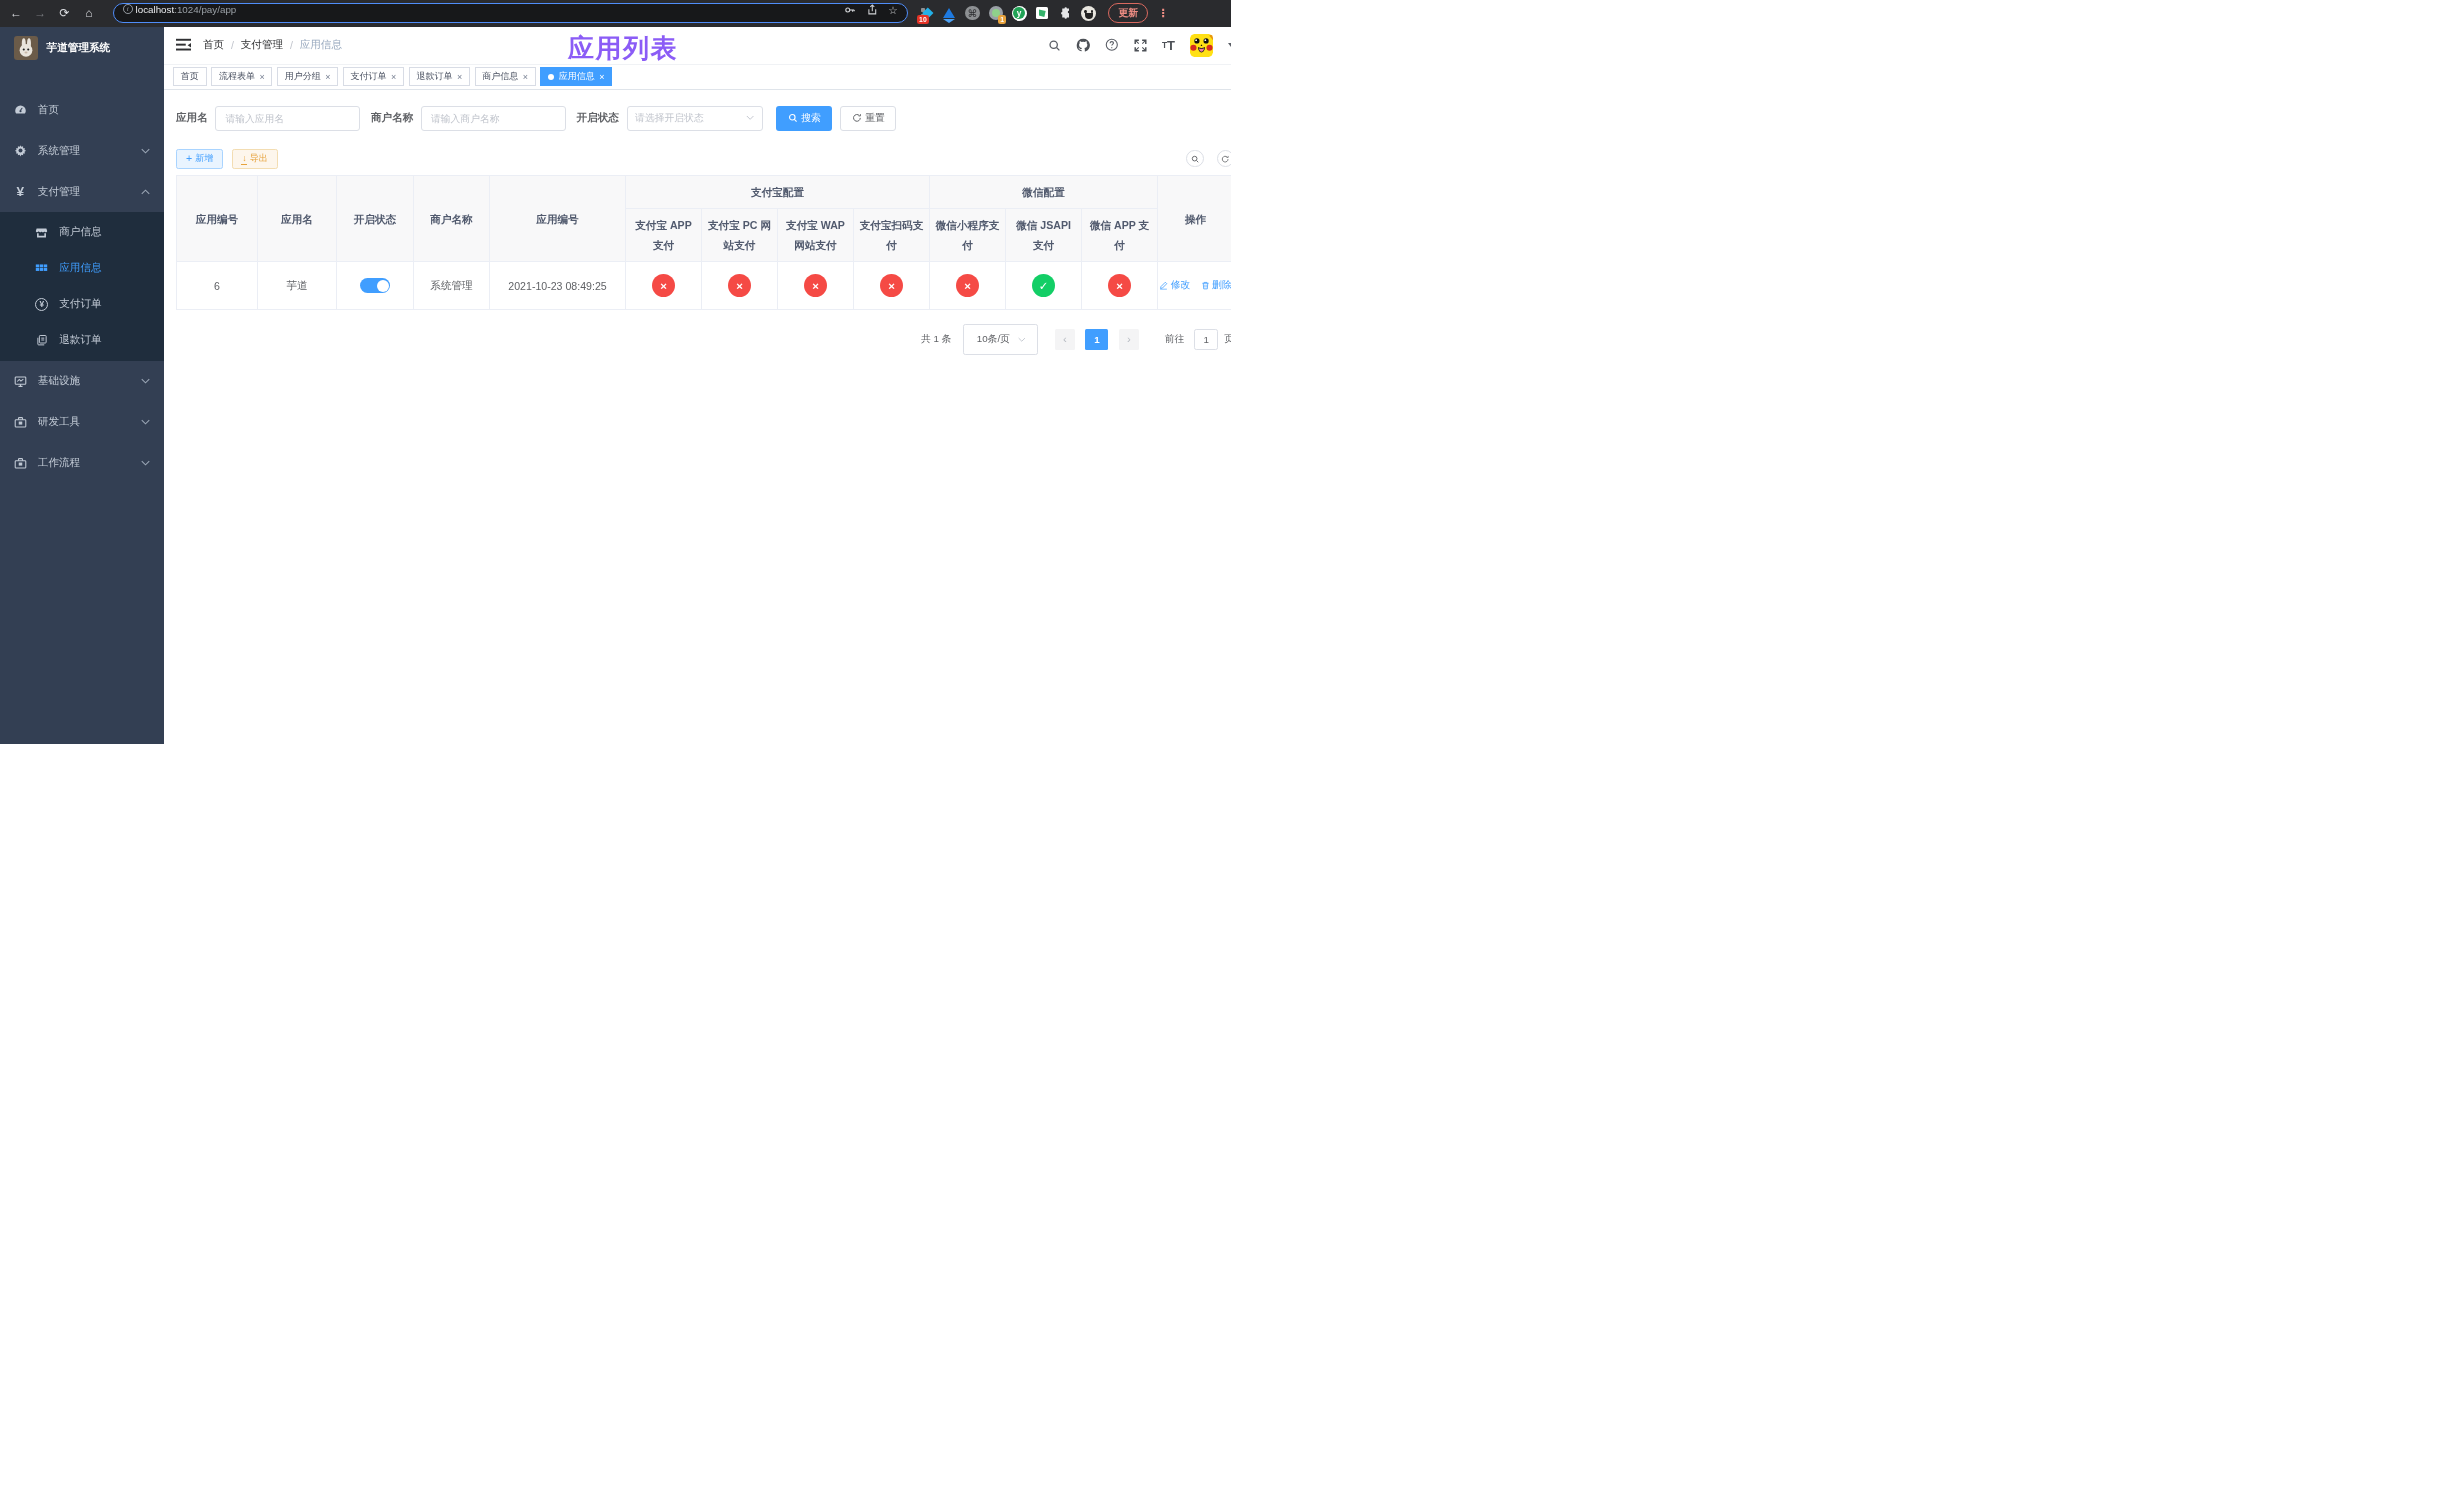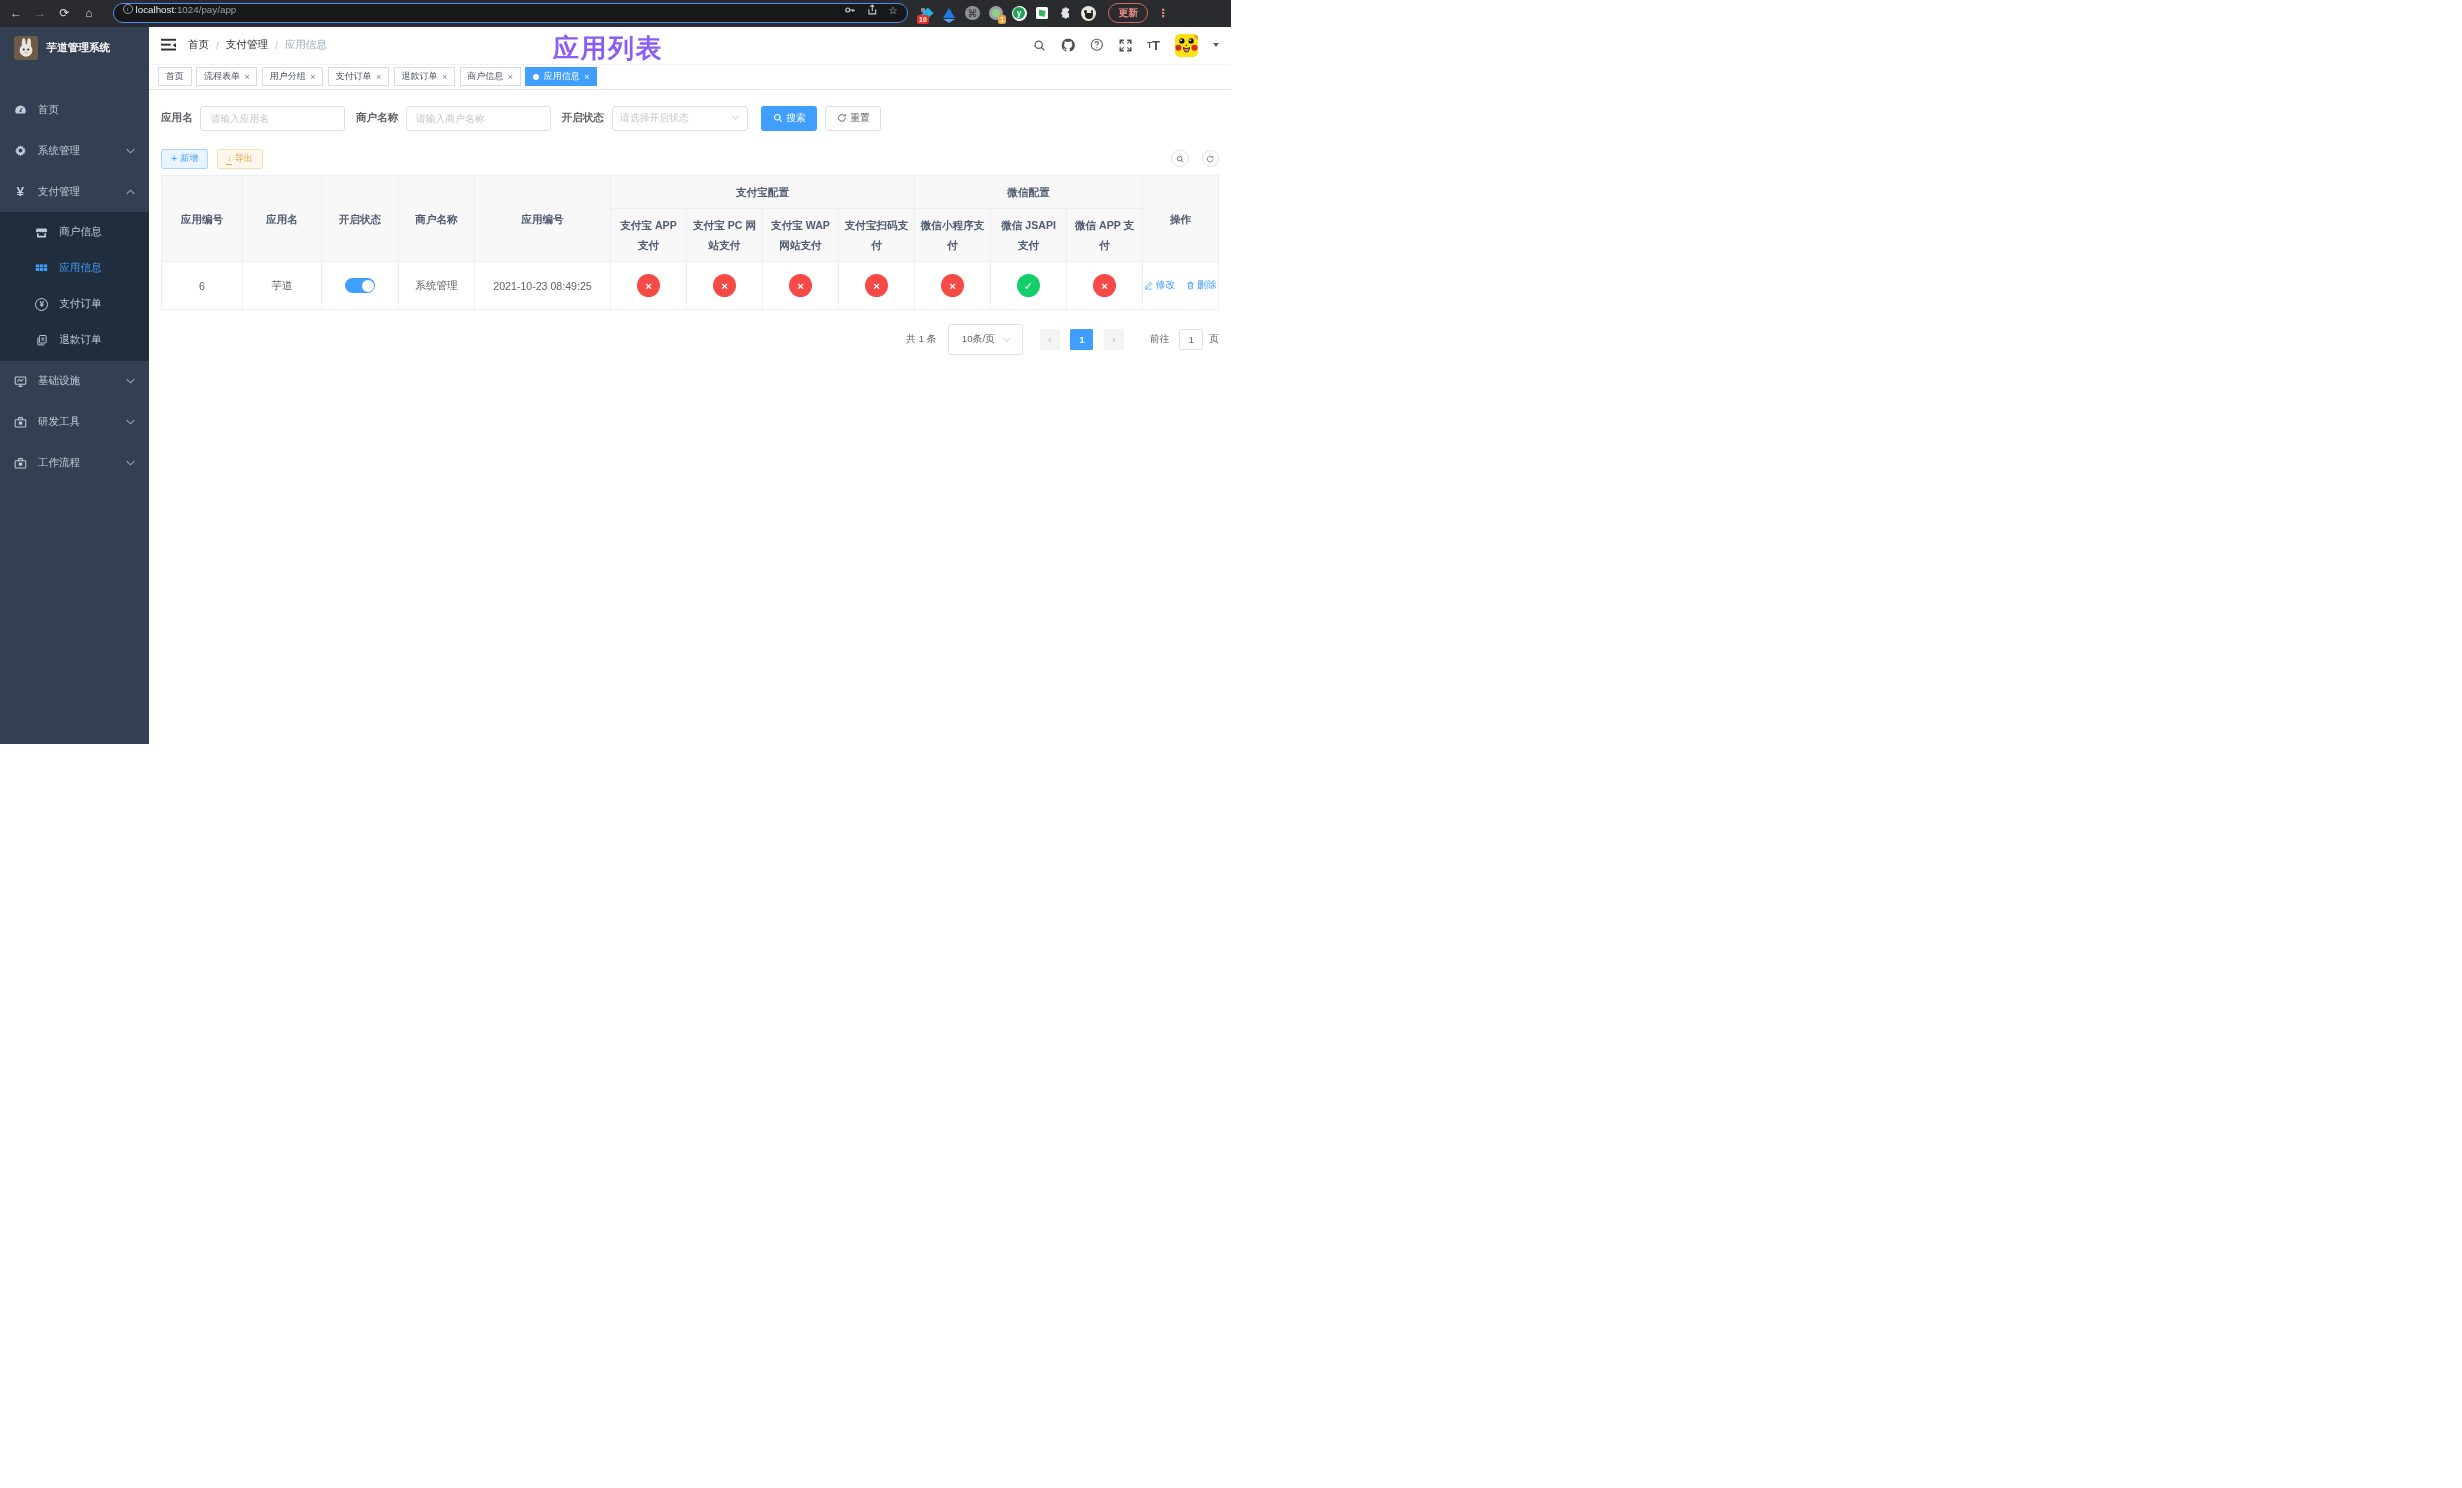--- a/index.html
+++ b/index.html
@@ -35,21 +35,21 @@
   .puzzle-ext { color:#e5e6e8; font-size:11.4px; }
   .smiley { width:15px; height:15px; border-radius:50%; background:#e8e6df; position:relative; }
   .smiley .eye { position:absolute; top:3.8px; width:2.3px; height:3px; background:#222; border-radius:50%; }
   .smiley .eye.l{ left:3px; } .smiley .eye.r{ right:3px; }
   .smiley .mouth { position:absolute; left:3.8px; top:7.6px; width:7.6px; height:5.3px; background:#222; border-radius:0 0 7.6px 7.6px; }
   .update-btn { border:1.5px solid #d9695f; color:#ee8d84; font-size:9.8px; font-weight:bold; border-radius:10.6px; padding:2.3px 9px; margin-left:4.5px; white-space:nowrap; }
   .dots { color:#ee8d84; font-size:11.4px; font-weight:bold; letter-spacing:0; margin:0 1.5px; }
 
   
   .app { display:flex; height:718px; }
-  .sidebar { width:149px; background:#333f53; color:#c3cbd6; flex-shrink:0; }
+  .sidebar { width:164px; background:#333f53; color:#c3cbd6; flex-shrink:0; }
   .logo-row { height:43px; display:flex; align-items:center; padding-left:13.6px; gap:9px; }
   .logo-img { width:24px; height:24px; border-radius:3px; overflow:hidden; flex-shrink:0; }
   .logo-title { color:#fff; font-size:10.6px; font-weight:bold; white-space:nowrap; }
   .menu { margin-top:19.7px; }
   .menu-item { height:41px; display:flex; align-items:center; padding:0 13.6px; font-size:10.6px; cursor:pointer; }
   .menu-item .mi-icon { width:13.6px; height:13.6px; margin-right:10.6px; display:flex; align-items:center; justify-content:center; color:#c3cbd6; }
   .menu-item .chev { margin-left:auto; color:#9aa6b5; display:flex; }
   .submenu { background:#1f2d3d; padding:2.3px 0; }
   .submenu-item { height:36px; display:flex; align-items:center; padding-left:35px; font-size:10.6px; cursor:pointer; }
   .submenu-item .mi-icon { width:13.6px; height:13.6px; margin-right:10.6px; display:flex; align-items:center; justify-content:center; color:#c3cbd6; }

